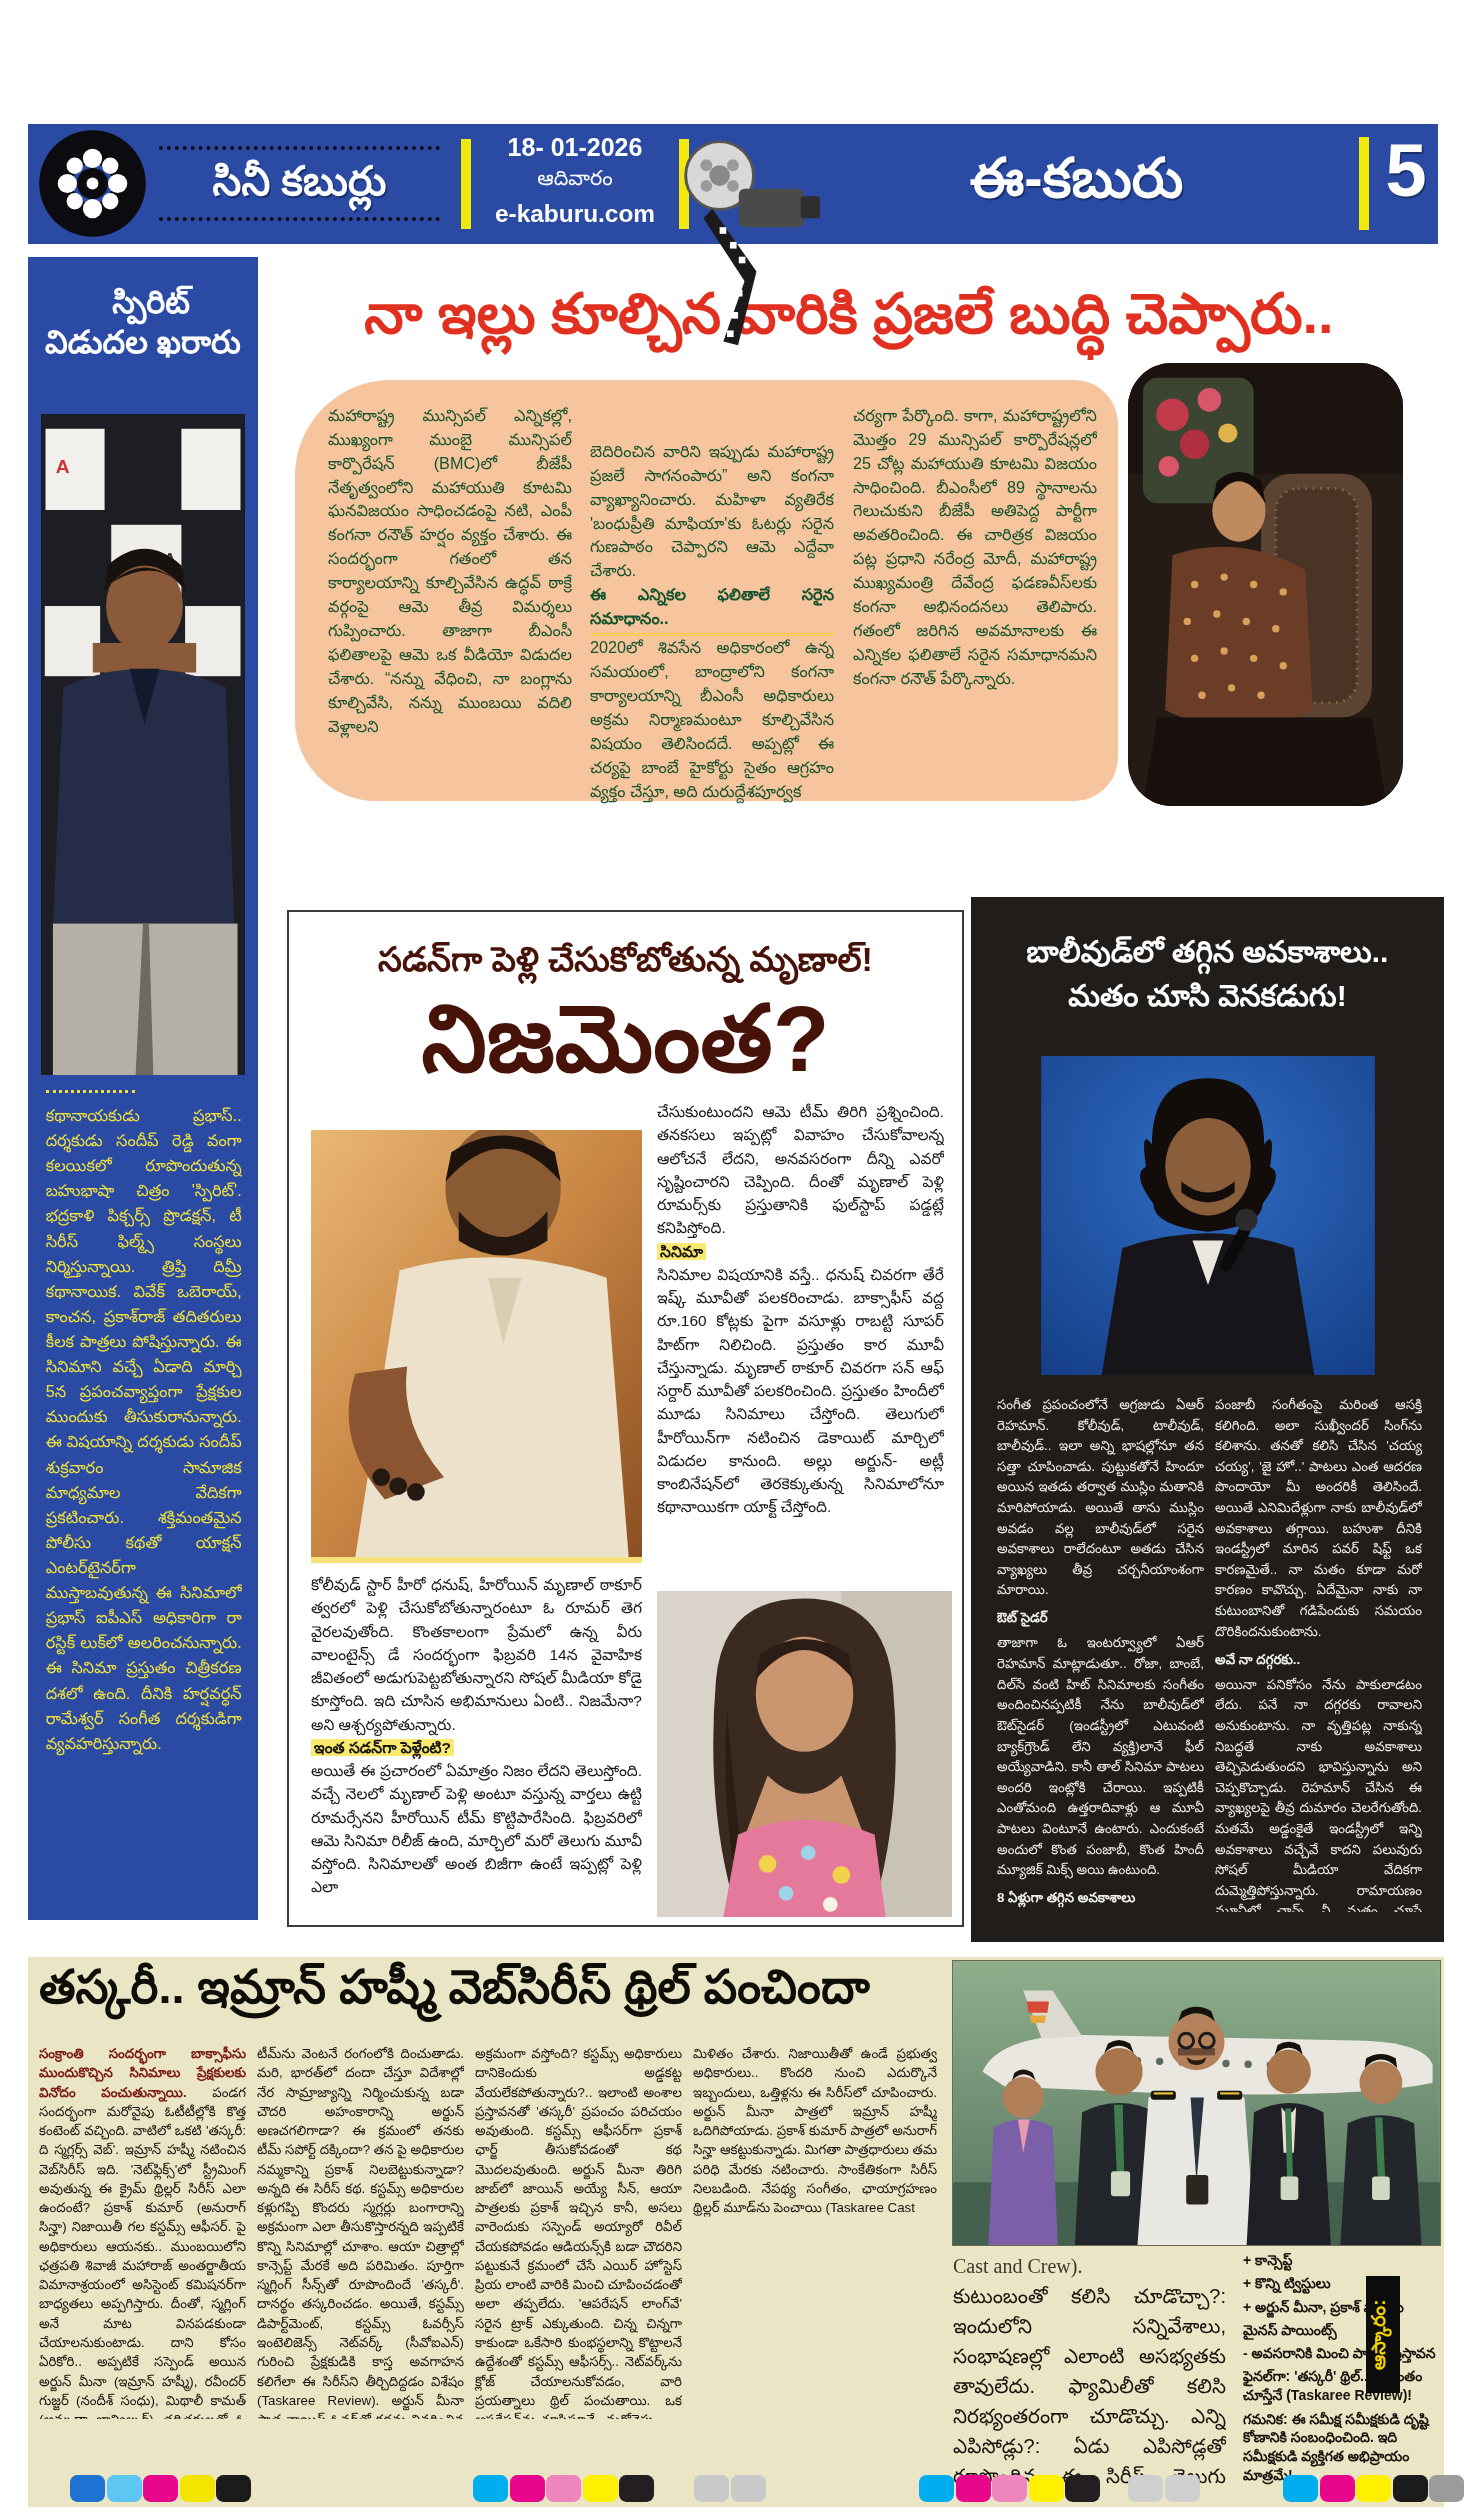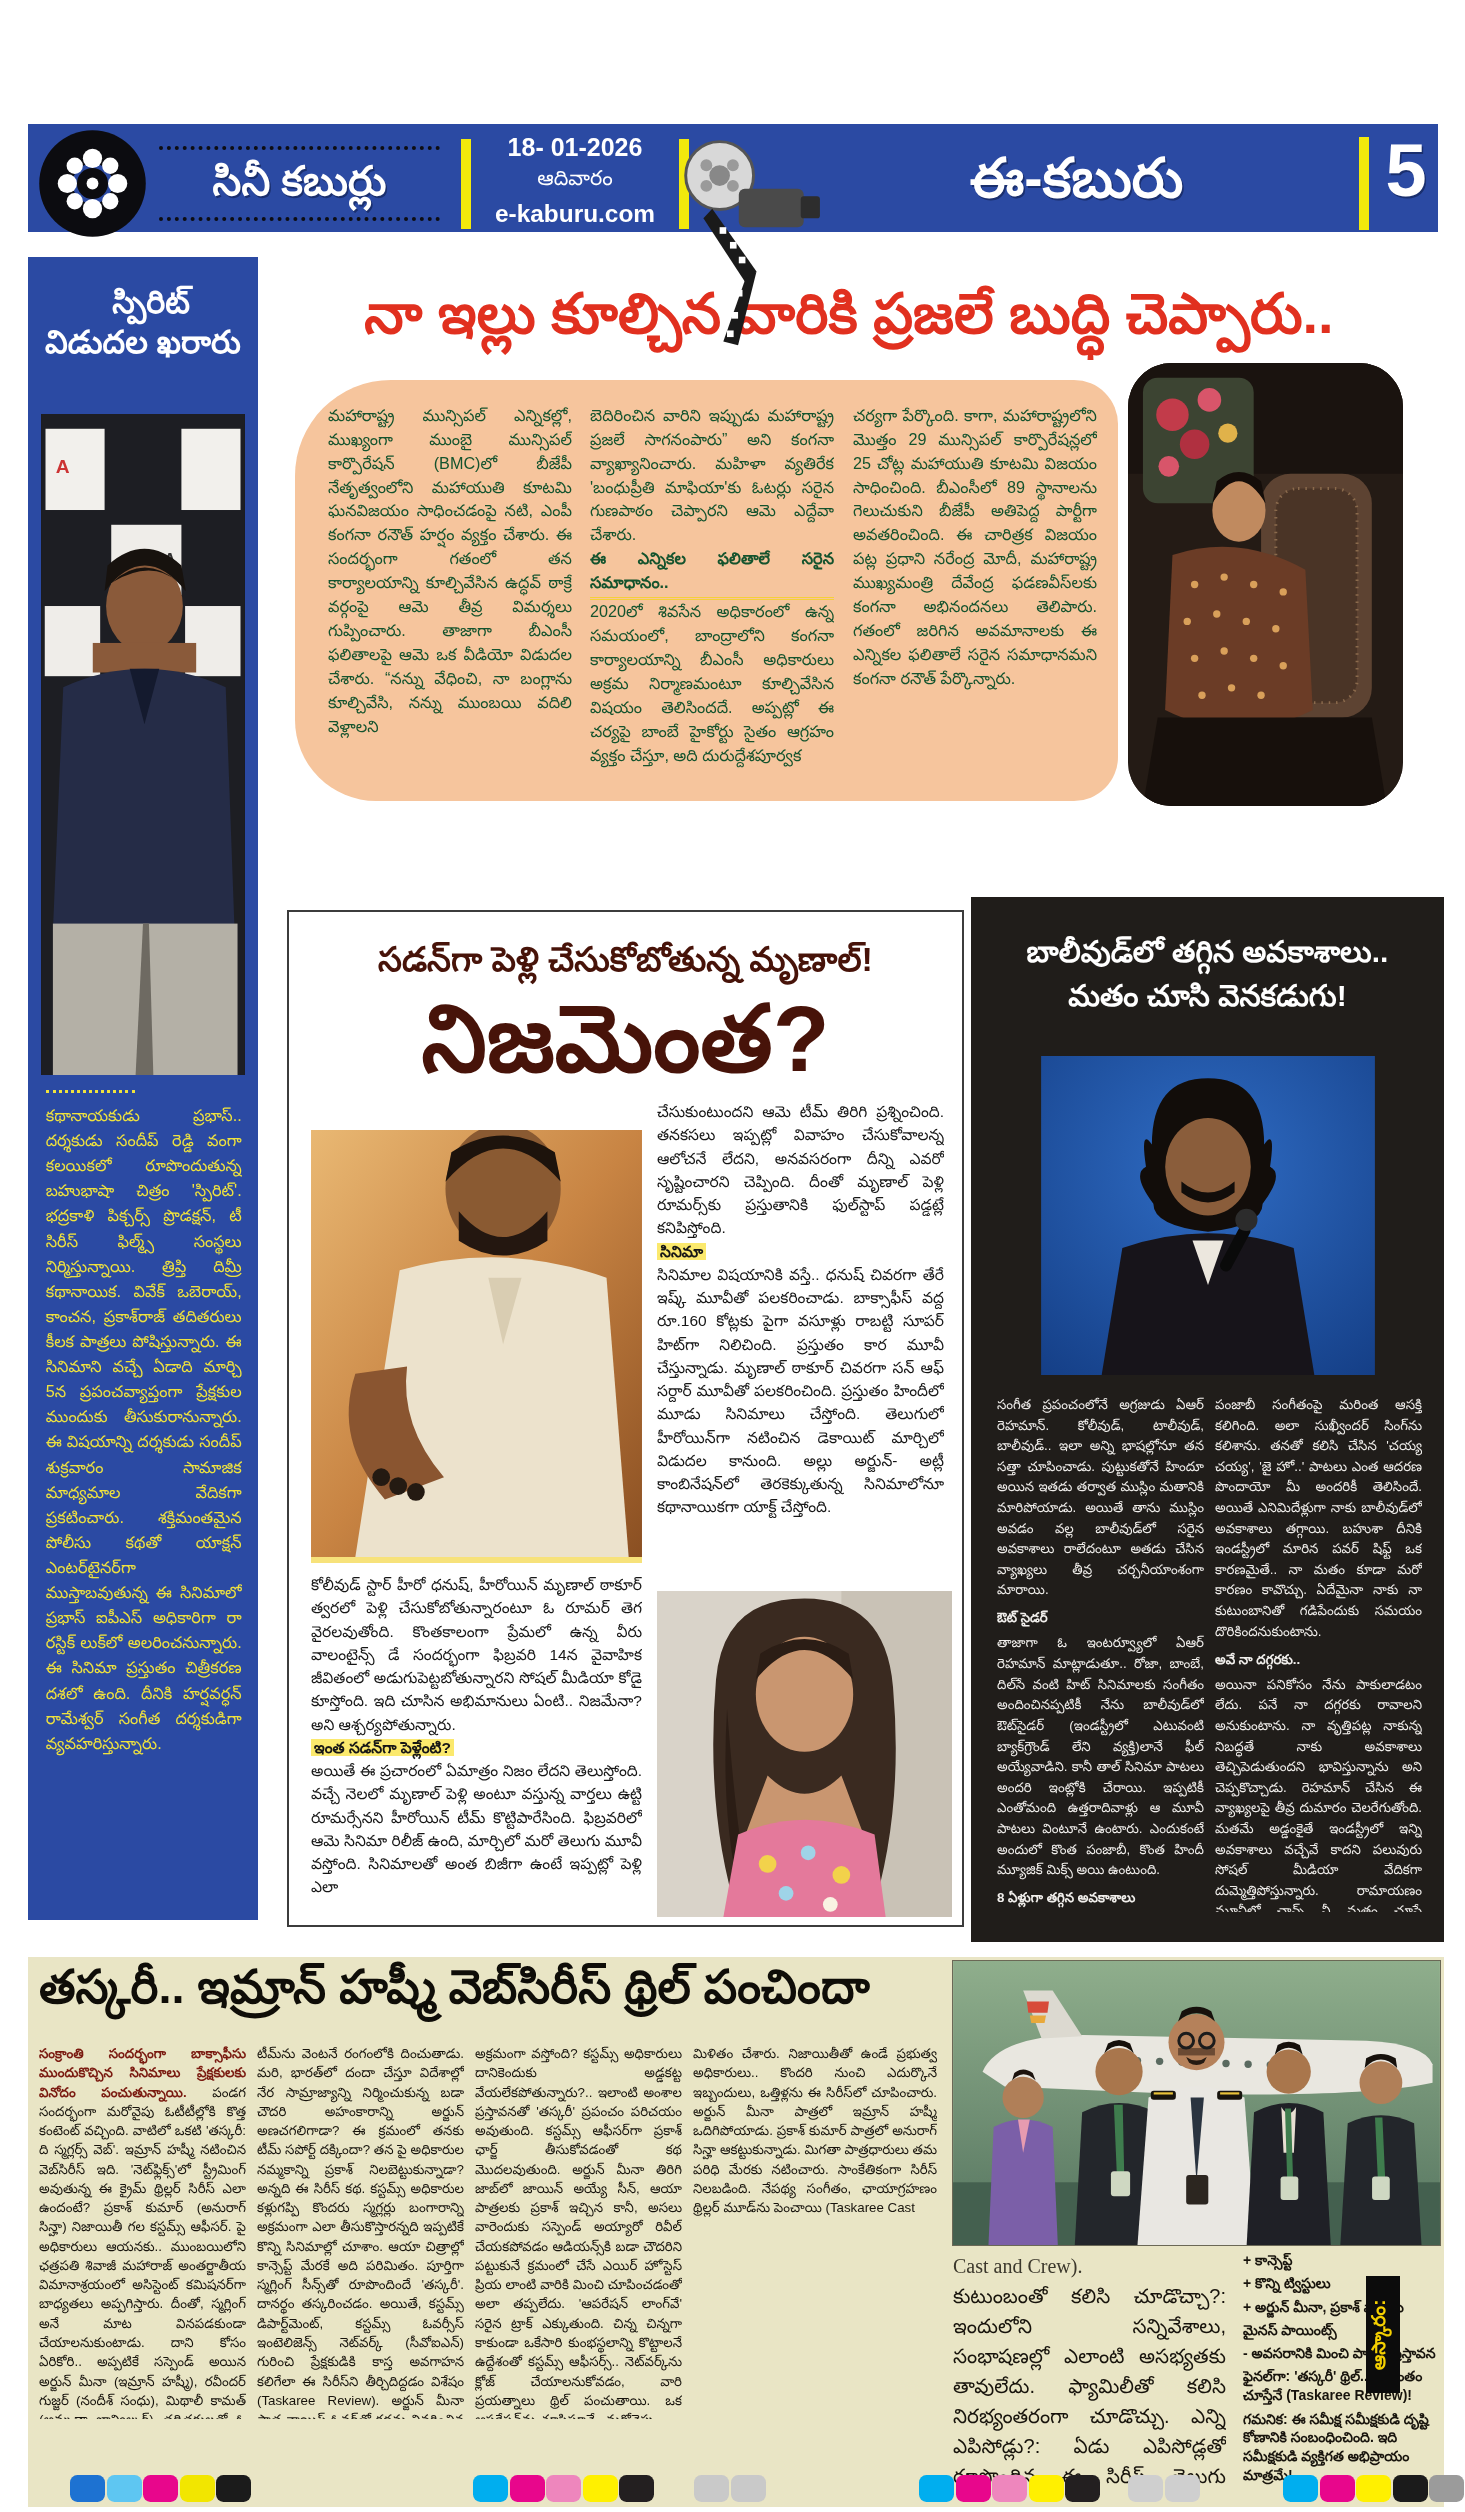--- a/index.html
+++ b/index.html
@@ -1,21 +1,21 @@
 <!DOCTYPE html>
 <html style="font-size:11.8px"><head>
 <meta charset="utf-8">
 <style>
   html,body{margin:0;padding:0;background:#ffffff;}
   #page{position:relative;width:1466px;height:2512px;background:#ffffff;overflow:hidden;
         font-family:"Liberation Sans","DejaVu Sans",sans-serif;}
   .abs{position:absolute;}
   .clip{overflow:hidden;}
   
-  #masthead{left:28px;top:124px;width:1410px;height:108px;background:#2b4aa3;}
+  #masthead{left:28px;top:124px;width:1410px;height:120px;background:#2b4aa3;}
   .yline{background:#f2e90c;width:9.6px;}
   .mast-title{color:#fff;font-weight:bold;text-shadow:1.5px 1.5px 0 #1a2f6e;}
   .dotrow{border-top:4.4px dotted #0d0d12;}
   
   #sidebar{left:28px;top:257px;width:230px;height:1663px;background:#2b4aa3;}
   .side-title{color:#ffffff;font-size:32px;font-weight:bold;text-align:center;line-height:1.25;}
   .side-body{color:#efe23e;font-size:16.2px;line-height:1.55;text-align:justify;}
   
   .red-head{color:#e1301f;font-weight:bold;text-align:center;}
   #orange-block{left:295px;top:380px;width:823px;height:421px;background:#f6c59d;
@@ -132,21 +132,21 @@
     </div>
 
     <div class="abs dotrow" style="left:17.7px;top:833px;width:89px;border-top-width:3px;border-top-color:#efe23e;"></div>
     <div class="abs side-body clip" style="left:17.7px;top:846px;width:196px;height:801px;">కథానాయకుడు ప్రభాస్.. దర్శకుడు సందీప్ రెడ్డి వంగా కలయికలో రూపొందుతున్న బహుభాషా చిత్రం 'స్పిరిట్'. భద్రకాళి పిక్చర్స్ ప్రొడక్షన్, టీ సిరీస్ ఫిల్మ్స్ సంస్థలు నిర్మిస్తున్నాయి. త్రిప్తి దిమ్రీ కథానాయిక. వివేక్ ఒబెరాయ్, కాంచన, ప్రకాశ్‌రాజ్ తదితరులు కీలక పాత్రలు పోషిస్తున్నారు. ఈ సినిమాని వచ్చే ఏడాది మార్చి 5న ప్రపంచవ్యాప్తంగా ప్రేక్షకుల ముందుకు తీసుకురానున్నారు. ఈ విషయాన్ని దర్శకుడు సందీప్ శుక్రవారం సామాజిక మాధ్యమాల వేదికగా ప్రకటించారు. శక్తిమంతమైన పోలీసు కథతో యాక్షన్ ఎంటర్‌టైనర్‌గా ముస్తాబవుతున్న ఈ సినిమాలో ప్రభాస్ ఐపీఎస్ అధికారిగా రా రస్టిక్ లుక్‌లో అలరించనున్నారు. ఈ సినిమా ప్రస్తుతం చిత్రీకరణ దశలో ఉంది. దీనికి హర్షవర్ధన్ రామేశ్వర్ సంగీత దర్శకుడిగా వ్యవహరిస్తున్నారు.</div>
   </div>
 
   <div class="abs red-head" style="left:295px;top:281px;width:1108px;font-size:56px;z-index:4;">నా ఇల్లు కూల్చిన వారికి ప్రజలే బుద్ధి చెప్పారు..</div>
 
   <div class="abs" id="orange-block">
     <div class="ocol" style="left:33px;">మహారాష్ట్ర మున్సిపల్ ఎన్నికల్లో, ముఖ్యంగా ముంబై మున్సిపల్ కార్పొరేషన్ (BMC)లో బీజేపీ నేతృత్వంలోని మహాయుతి కూటమి ఘనవిజయం సాధించడంపై నటి, ఎంపీ కంగనా రనౌత్ హర్షం వ్యక్తం చేశారు. ఈ సందర్భంగా గతంలో తన కార్యాలయాన్ని కూల్చివేసిన ఉద్ధవ్ ఠాక్రే వర్గంపై ఆమె తీవ్ర విమర్శలు గుప్పించారు. తాజాగా బీఎంసీ ఫలితాలపై ఆమె ఒక వీడియో విడుదల చేశారు. “నన్ను వేధించి, నా బంగ్లాను కూల్చివేసి, నన్ను ముంబయి వదిలి వెళ్లాలని</div>
-    <div class="ocol" style="left:295px;">
+    <div class="ocol" style="left:295px;margin-top:36px;">
       <span>బెదిరించిన వారిని ఇప్పుడు మహారాష్ట్ర ప్రజలే సాగనంపారు” అని కంగనా వ్యాఖ్యానించారు. మహిళా వ్యతిరేక 'బంధుప్రీతి మాఫియా'కు ఓటర్లు సరైన గుణపాఠం చెప్పారని ఆమె ఎద్దేవా చేశారు.</span>
       <span class="ysub">ఈ ఎన్నికల ఫలితాలే సరైన సమాధానం..</span>
       <span>2020లో శివసేన అధికారంలో ఉన్న సమయంలో, బాంద్రాలోని కంగనా కార్యాలయాన్ని బీఎంసీ అధికారులు అక్రమ నిర్మాణమంటూ కూల్చివేసిన విషయం తెలిసిందదే. అప్పట్లో ఈ చర్యపై బాంబే హైకోర్టు సైతం ఆగ్రహం వ్యక్తం చేస్తూ, అది దురుద్దేశపూర్వక</span>
     </div>
     <div class="ocol" style="left:558px;">చర్యగా పేర్కొంది. కాగా, మహారాష్ట్రలోని మొత్తం 29 మున్సిపల్ కార్పొరేషన్లలో 25 చోట్ల మహాయుతి కూటమి విజయం సాధించింది. బీఎంసీలో 89 స్థానాలను గెలుచుకుని బీజేపీ అతిపెద్ద పార్టీగా అవతరించింది. ఈ చారిత్రక విజయం పట్ల ప్రధాని నరేంద్ర మోదీ, మహారాష్ట్ర ముఖ్యమంత్రి దేవేంద్ర ఫడణవీస్‌లకు కంగనా అభినందనలు తెలిపారు. గతంలో జరిగిన అవమానాలకు ఈ ఎన్నికల ఫలితాలే సరైన సమాధానమని కంగనా రనౌత్ పేర్కొన్నారు.</div>
   </div>
 
   <div class="abs clip" style="left:1128px;top:363px;width:275px;height:443px;border-radius:44px;background:#2a211c;">
     <svg width="275" height="443" viewBox="0 0 372 600">
       <rect width="372" height="600" fill="#241b15"></rect>

